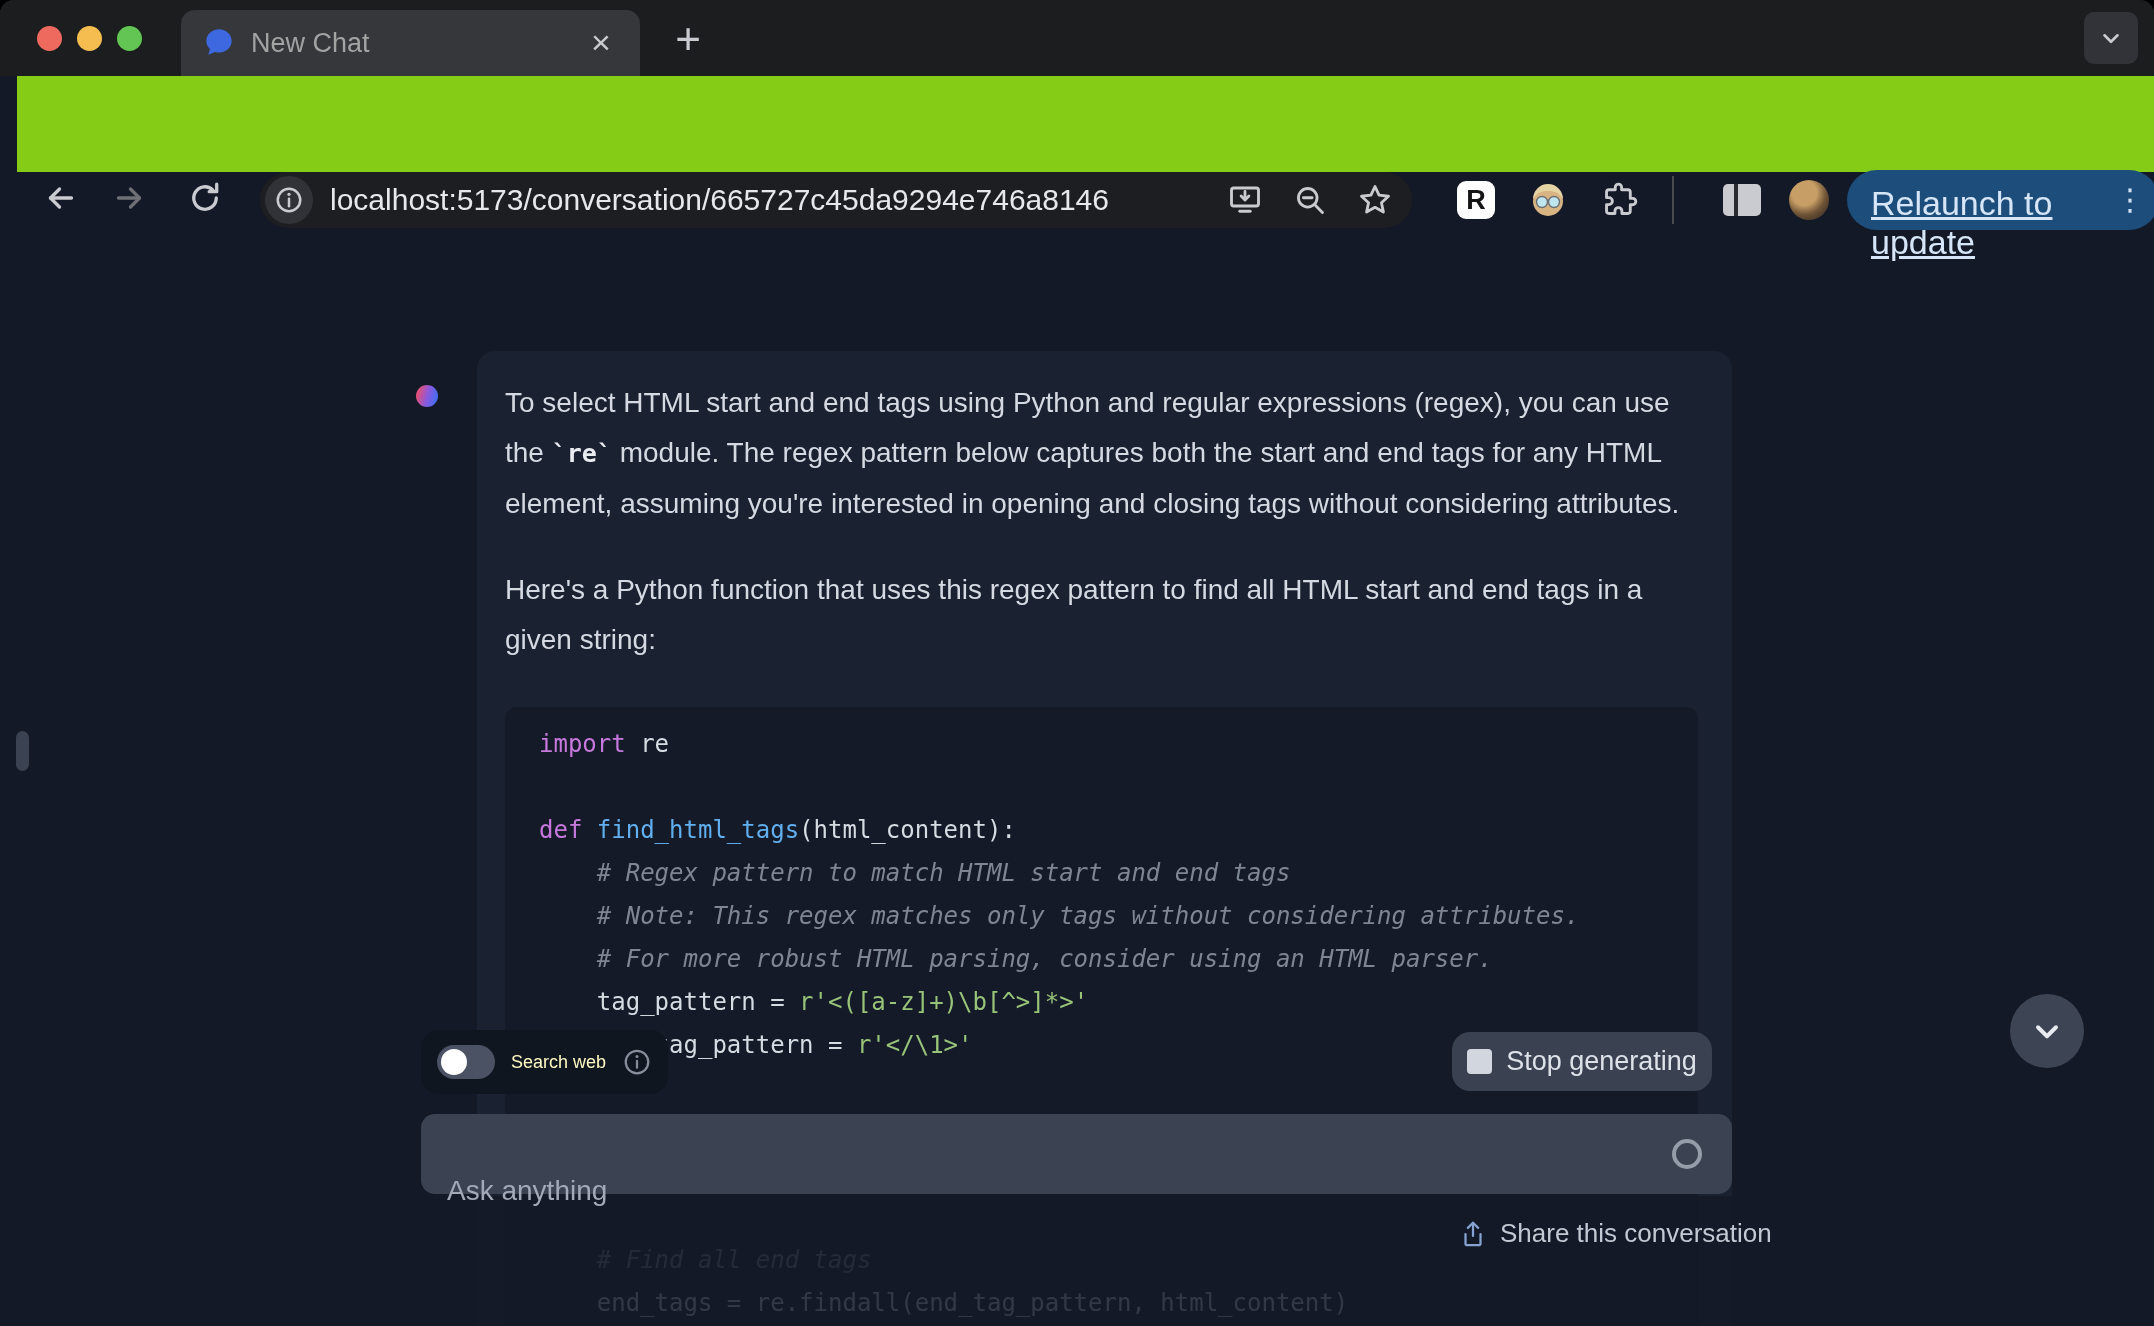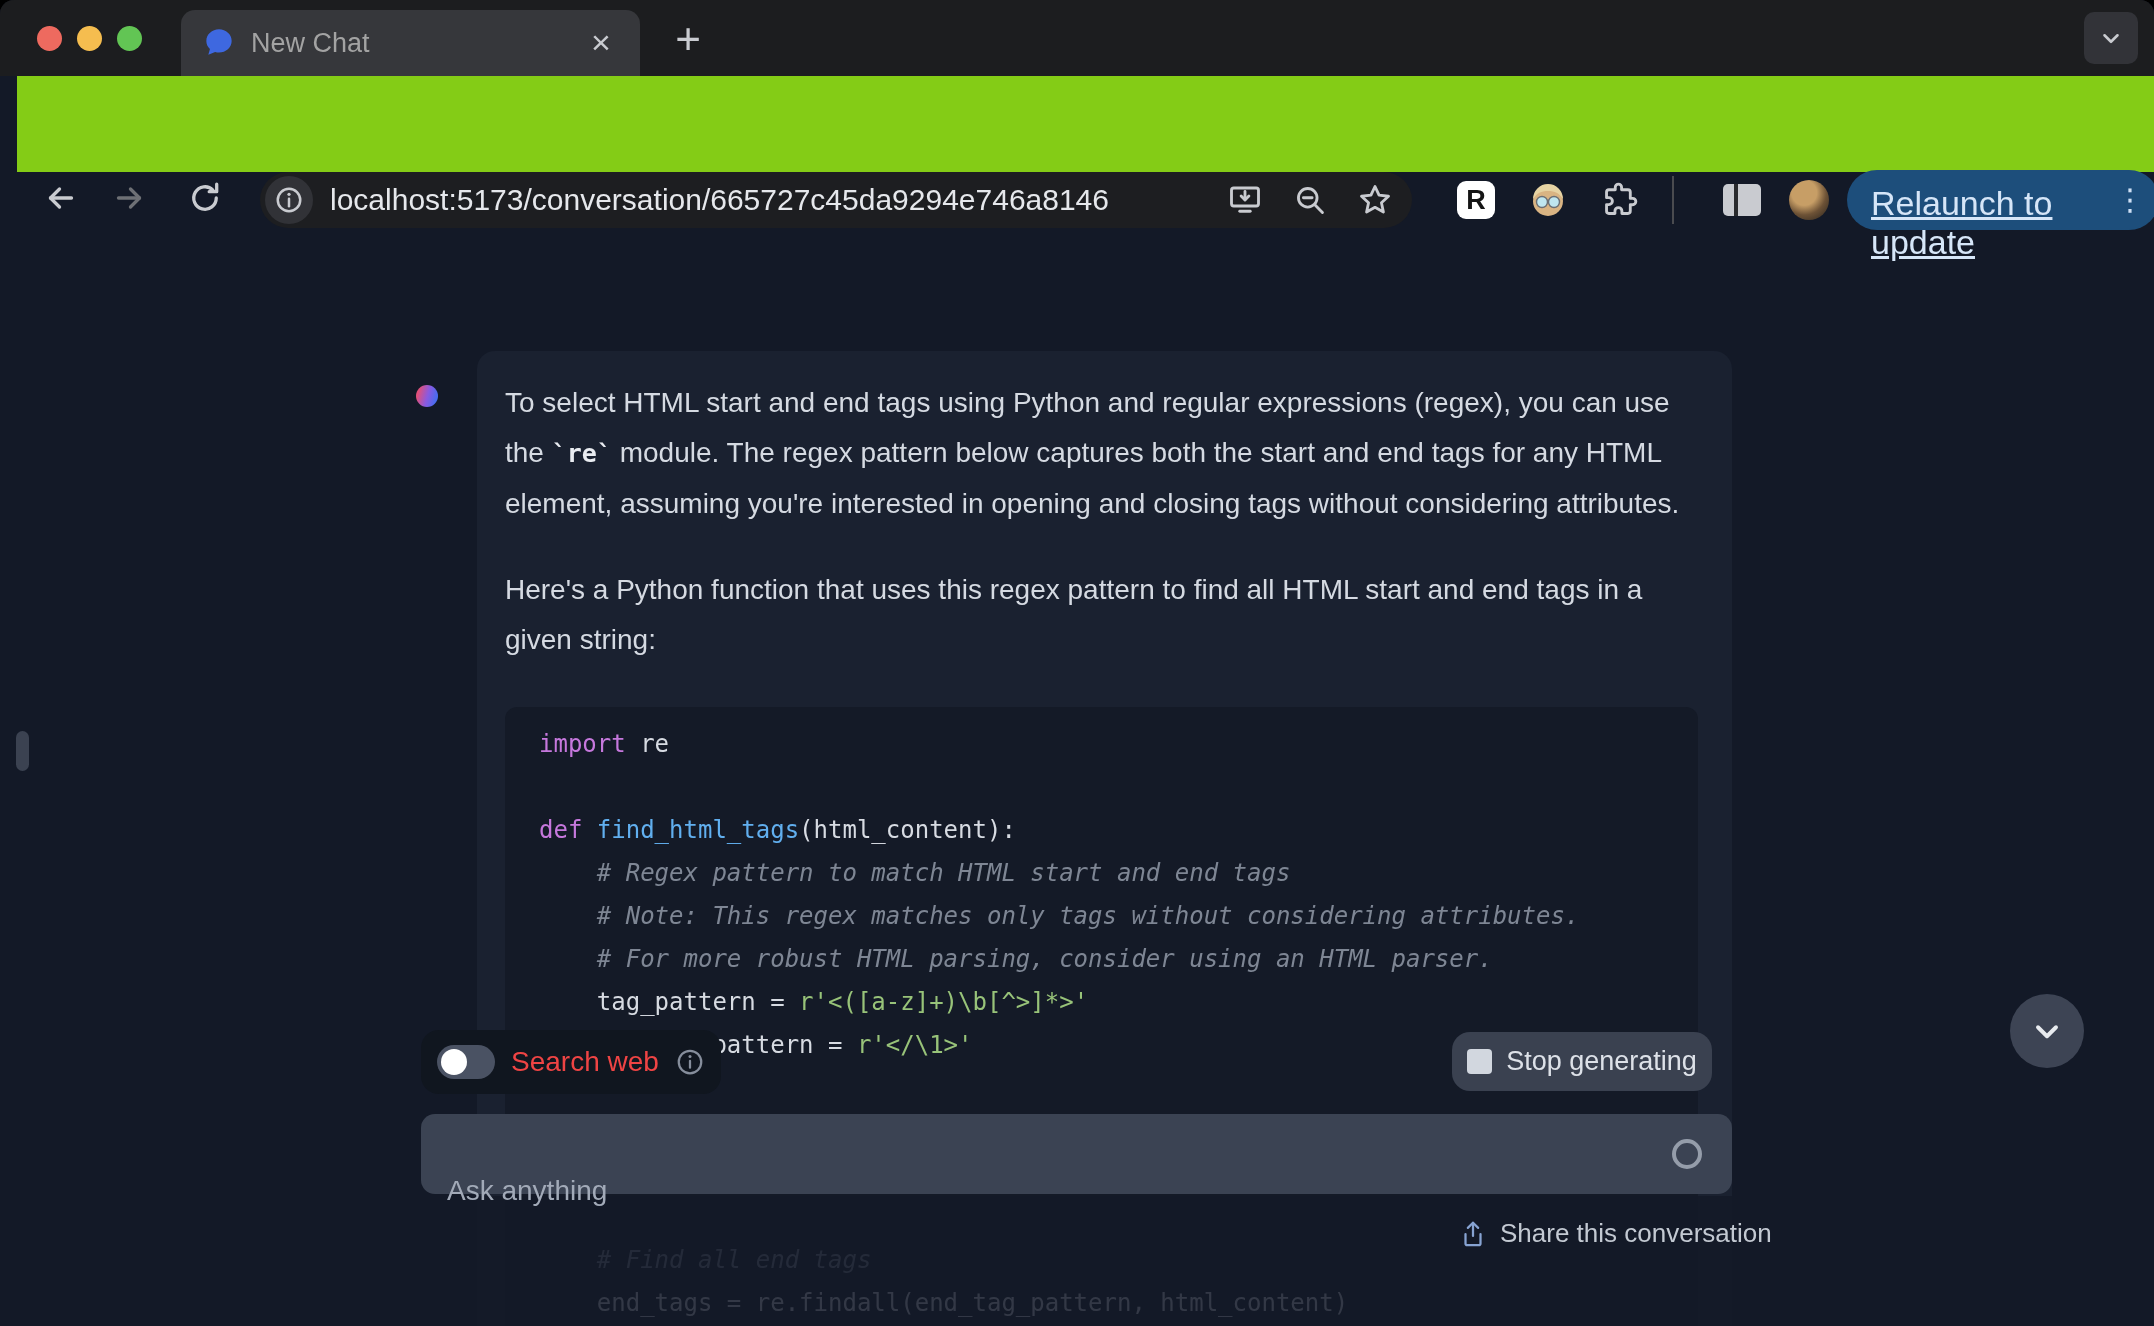--- a/index.html
+++ b/index.html
@@ -52,21 +52,21 @@
   .fn{color:#61afef;}
   .str{color:#98c379;}
   .cmt{color:#7e8694;font-style:italic;}
   .pl{color:#d7dbe2;}
 
   
   .search-pill{position:absolute;left:421px;top:1030px;height:64px;border-radius:18px;background:#10161f;
                display:flex;align-items:center;padding:0 16px;gap:16px;z-index:3;}
   .toggle{position:relative;width:58px;height:34px;border-radius:17px;background:#4a5263;}
   .knob{position:absolute;left:4px;top:4px;width:26px;height:26px;border-radius:50%;background:#ffffff;}
-  .search-label{font-size:28px;color:#ef4444;}
+  .search-label{font-size:18px;color:#fef9c3;}
   .stop-btn{position:absolute;left:1452px;top:1032px;width:260px;height:59px;border-radius:18px;background:#3a4150;
             display:flex;align-items:center;justify-content:center;gap:14px;z-index:3;}
   .stop-square{width:25px;height:25px;border-radius:4px;background:#d2d7df;}
   .stop-label{font-size:27px;color:#dde1e8;}
 
   .ask-input{position:absolute;left:421px;top:1114px;width:1311px;height:80px;border-radius:14px;background:#3b4353;z-index:3;}
   .ask-input input{position:absolute;left:24px;top:0;width:1230px;height:80px;background:transparent;border:none;outline:none;
                    font-family:"Liberation Sans",sans-serif;font-size:28px;color:#dfe3ea;margin-top:36px;}
   .ask-input input::placeholder{color:#a2aab8;opacity:1;}
   .ring{position:absolute;right:30px;top:25px;width:30px;height:30px;border:4px solid #959daa;border-radius:50%;box-sizing:border-box;}

